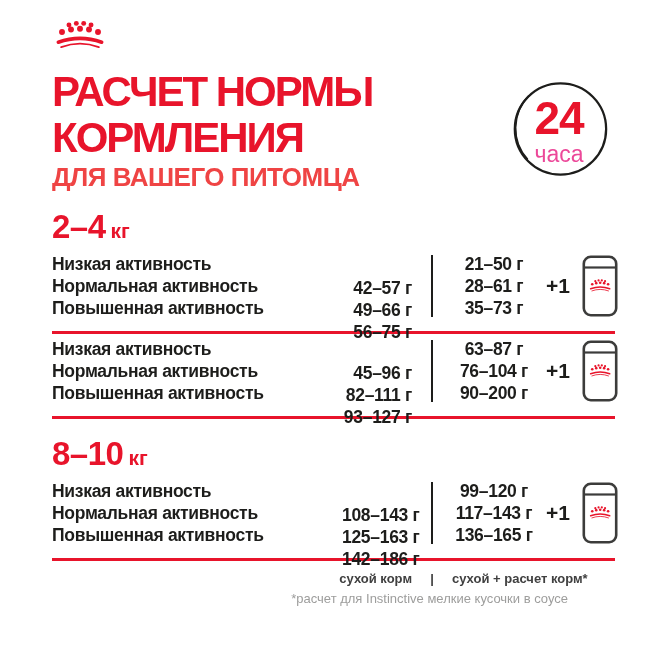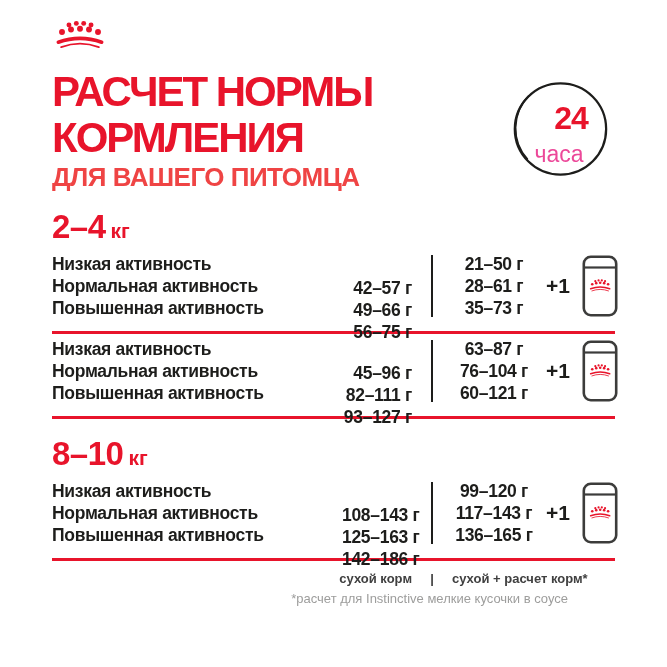--- a/index.html
+++ b/index.html
@@ -14,22 +14,22 @@
     margin:16px 0 0 0; font-size:42px; line-height:46px; font-weight:700;
     letter-spacing:-2px; color:#E8142B; text-transform:uppercase;
   }
   .subtitle{
     margin-top:1px; font-size:26px; line-height:30px; font-weight:700;
     letter-spacing:-0.5px; color:#ef4444;
   }
   .badge{position:absolute; top:75px; right:53px; width:110px; height:110px;}
   .badge svg{position:absolute; inset:0; width:110px; height:110px;}
   .badge-num{
-    position:absolute; top:20px; left:12px; width:110px; text-align:center;
-    font-size:32px; line-height:46px; font-weight:700; letter-spacing:-1px; color:#E8142B;
+    position:absolute; top:20px; left:0; width:110px; text-align:center;
+    font-size:46px; line-height:46px; font-weight:700; letter-spacing:-1px; color:#E8142B;
   }
   .badge-label{
     position:absolute; top:67px; left:0; width:110px; text-align:center;
     font-size:23px; line-height:24px; font-weight:400; color:#ec4899;
   }
   .section h2{
     margin:17px 0 0 0; font-size:33px; line-height:36px; font-weight:700;
     letter-spacing:-0.5px; color:#E8142B;
   }
   .section:first-of-type h2{margin-top:22px;}
@@ -132,21 +132,21 @@
   <div class="section">
     <div class="tbl">
       <div class="cell lbl" style="grid-area:1/1">Низкая активность</div>
       <div class="cell dry" style="grid-area:1/2">45–96 г</div>
       <div class="cell wet" style="grid-area:1/4">63–87 г</div>
       <div class="cell lbl" style="grid-area:2/1">Нормальная активность</div>
       <div class="cell dry" style="grid-area:2/2">82–111 г</div>
       <div class="cell wet" style="grid-area:2/4">76–104 г</div>
       <div class="cell lbl" style="grid-area:3/1">Повышенная активность</div>
       <div class="cell dry" style="grid-area:3/2">93–127 г</div>
-      <div class="cell wet" style="grid-area:3/4">60–121 г</div>
+      <div class="cell wet" style="grid-area:3/4">90–200 г</div>
       <div class="vdiv" style="grid-area:1/3/4/4"></div>
       <div class="plus" style="grid-area:1/5/4/6">+1</div>
       <div class="pouchwrap" style="grid-area:1/6/4/7">
         <svg width="36" height="62" viewBox="0 0 36 62">
           <rect x="1.8" y="1.8" width="32.4" height="58.4" rx="7" fill="#fff" stroke="#3C3C3B" stroke-width="2.6"></rect>
           <path d="M2.2,12.5 L33.8,12.5" stroke="#3C3C3B" stroke-width="2.2"></path>
           <g transform="translate(6.3,24) scale(0.36)">
               <use href="#rc-crown"></use>
             </g>
         </svg>

